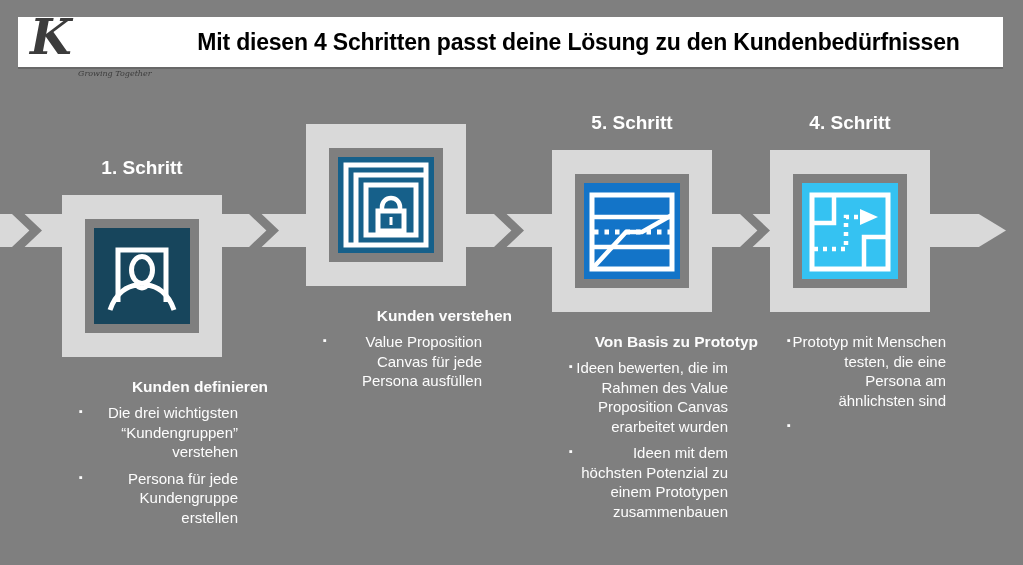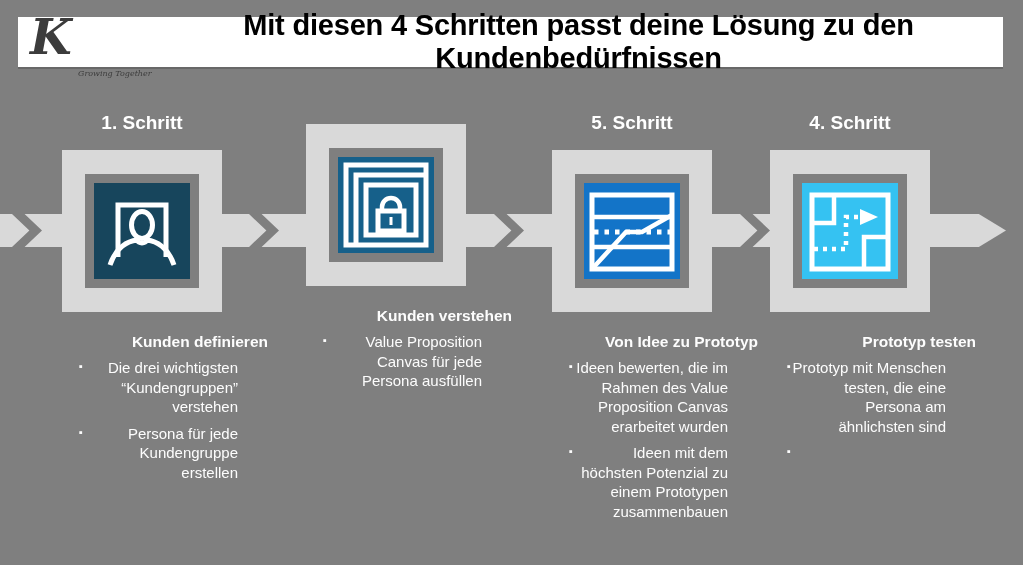--- a/index.html
+++ b/index.html
@@ -16,21 +16,21 @@
   .logo{position:relative;width:150px;height:50px;flex:0 0 auto;}
   .logo-k{
     position:absolute;left:12px;top:-8px;font-family:"DejaVu Serif",serif;
     font-style:italic;font-weight:bold;font-size:48px;color:#3c3c3c;
   }
   .logo-tagline{
     position:absolute;left:60px;top:52px;font-family:"DejaVu Serif",serif;
     font-style:italic;font-size:8px;color:#3c3c3c;white-space:nowrap;
   }
   .title{
-    flex:1;text-align:center;font-size:29px;font-weight:700;color:#000;
+    flex:1;text-align:center;font-size:23px;font-weight:700;color:#000;
     letter-spacing:-0.2px;padding-right:14px;
   }
   
   .band{
     position:absolute;left:0;top:214px;width:1006px;height:33px;background:#d9d9d9;z-index:1;
     clip-path:polygon(0 0,97.3% 0,100% 50%,97.3% 100%,0 100%);
   }
   .chev{
     position:absolute;top:214px;width:30px;height:33px;background:#7f7f7f;z-index:2;
     clip-path:polygon(0 0,42% 0,100% 50%,42% 100%,0 100%,58% 50%);
@@ -66,21 +66,21 @@
     <div class="title">Mit diesen 4 Schritten passt deine Lösung zu den Kundenbedürfnissen</div>
   </div>
 
   <div class="band"></div>
   <div class="chev chev-0"></div>
   <div class="chev chev-1"></div>
   <div class="chev chev-2"></div>
   <div class="chev chev-3"></div>
 
   <div id="steps-root">
-    <div class="step" style="left: 62px;">
+    <div class="step" style="left: 62px; margin-top: 45px;">
       <div class="step-label">1. Schritt</div>
       <div class="square">
         <div class="frame">
           <div class="iconbox" style="background: rgb(23, 69, 92);">
 
             <svg viewBox="0 0 96 96" fill="none" stroke="#ffffff">
               <path d="M24 74 V22 H72 V74" stroke-width="5"></path>
               <ellipse cx="48" cy="42" rx="10.5" ry="13.5" stroke-width="5"></ellipse>
               <path d="M16 82 C22 64 34 58 43 57 C45 61 51 61 53 57 C62 58 74 64 80 82" stroke-width="5"></path>
             </svg>
@@ -142,21 +142,21 @@
               <path d="M8 34 H88" stroke-width="4.5"></path>
               <path d="M8 64 H88" stroke-width="4.5"></path>
               <path d="M10 49 H86" stroke-width="5" stroke-dasharray="4.5 6"></path>
               <path d="M8 86 L42 49 L58 49 L88 32" stroke-width="4.5"></path>
             </svg>
 
           </div>
         </div>
       </div>
       <div class="textblock">
-        <p class="step-heading">Von Idee zu Prototyp</p>
+        <p class="step-heading">Von Basis zu Prototyp</p>
         <ul class="bullets">
             <li>
               <span class="marker">▪</span>
               <span class="btext">Ideen bewerten, die im Rahmen des Value Proposition Canvas erarbeitet wurden</span>
             </li>
             <li>
               <span class="marker">▪</span>
               <span class="btext">Ideen mit dem höchsten Potenzial zu einem Prototypen zusammenbauen</span>
             </li>
           </ul>
@@ -174,21 +174,20 @@
               <path d="M32 12 V40 H10" stroke-width="4.5"></path>
               <path d="M86 54 H62 V86" stroke-width="4.5"></path>
               <path d="M12 66 H44 V34 H58" stroke-width="4.5" stroke-dasharray="4 5"></path>
               <polygon points="58,26 76,34 58,42" fill="#ffffff" stroke="none"></polygon>
             </svg>
 
           </div>
         </div>
       </div>
       <div class="textblock">
-        <p class="step-heading">Prototyp testen</p>
         <ul class="bullets">
             <li>
               <span class="marker">▪</span>
               <span class="btext">Prototyp mit Menschen testen, die eine Persona am ähnlichsten sind</span>
             </li>
             <li>
               <span class="marker">▪</span>
             </li>
           </ul>
       </div>

